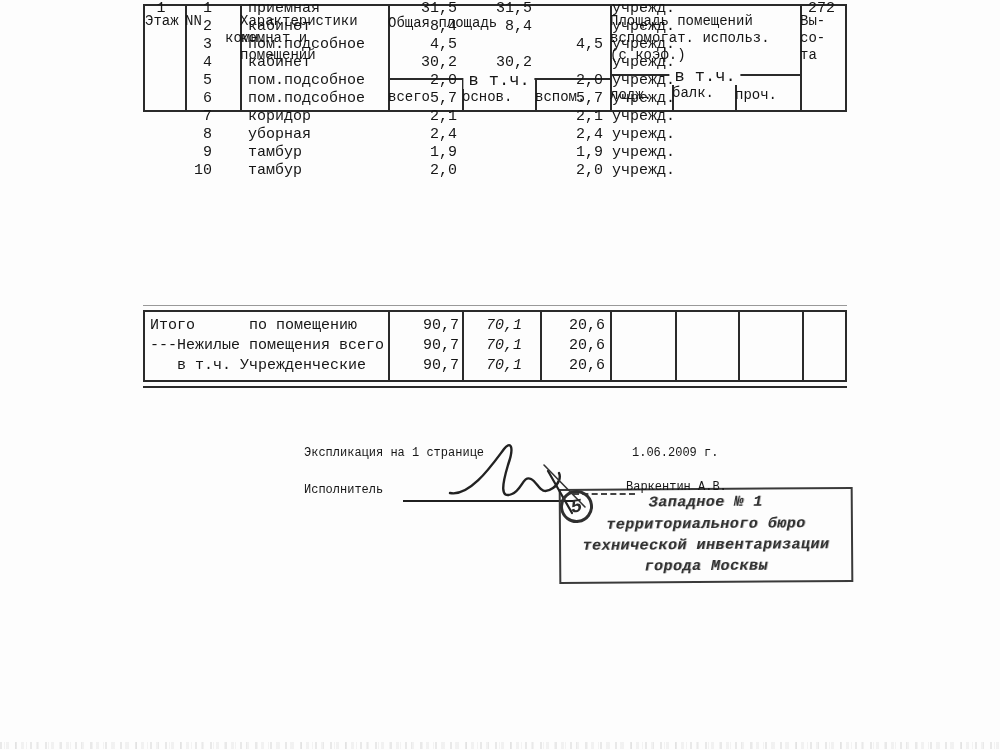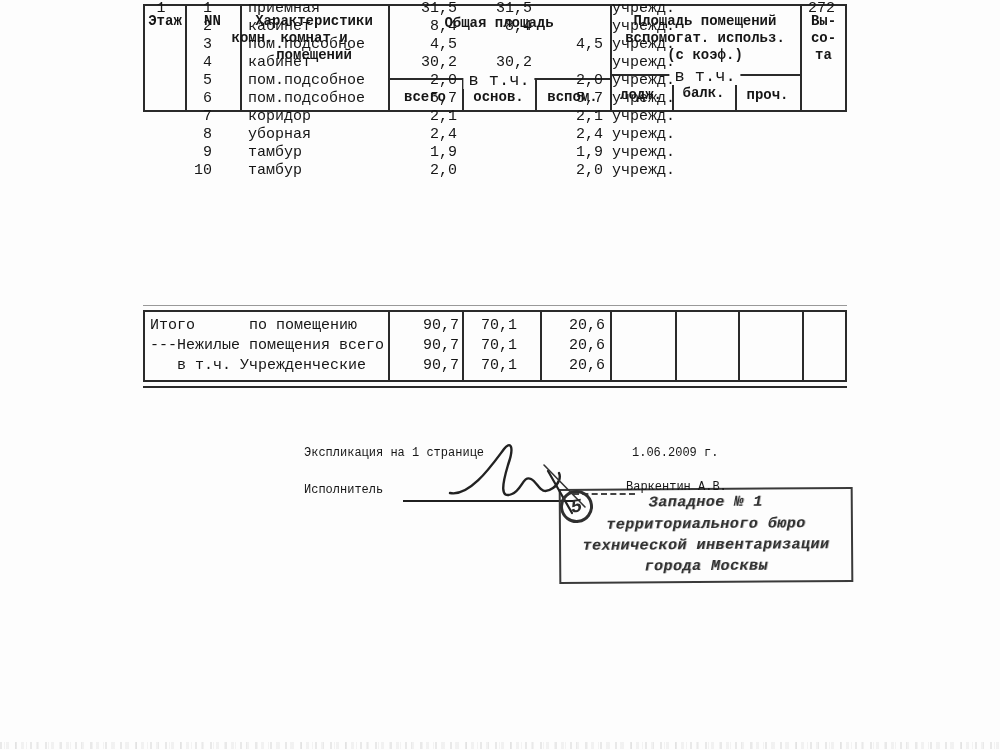--- a/index.html
+++ b/index.html
@@ -6,42 +6,42 @@
   .page {
     position:relative; width:1000px; height:750px; background:#fdfdfd;
     font-family:"Liberation Mono","DejaVu Sans Mono",monospace;
     color:#161616; overflow:hidden;
   }
   .hline { position:absolute; height:2px; background:#2a2a2a; }
   .vline { position:absolute; width:2px; background:#2a2a2a; }
   .box { position:absolute; border:2px solid #2a2a2a; box-sizing:border-box; }
 
   
-  .hcell { position:absolute; font-size:14px; line-height:1; white-space:nowrap; text-align:center;font-weight:bold; }
+  .hcell { position:absolute; font-size:14px; line-height:1; white-space:nowrap; text-align:left; }
   .incl { position:absolute; font-size:17px; line-height:1; background:#fdfdfd; padding:0 5px; transform:translateX(-50%); }
 
   
   .rows { position:absolute; left:0; top:119; width:1000px; }
   .row { position:relative; height:18px; font-size:15px; line-height:18px; }
   .row span { position:absolute; white-space:pre; }
   .c-floor { left:143px; width:36px; text-align:center; }
   .c-no    { left:185px; width:27px; text-align:right; }
   .c-name  { left:248px; }
   .c-total { left:385px; width:72px; text-align:right; }
   .c-main  { left:459px; width:73px; text-align:right; }
   .c-aux   { left:528px; width:75px; text-align:right; }
   .c-use   { left:612px; }
   .c-height{ left:808px; }
 
   
   .trow { position:relative; height:20px; font-size:15px; line-height:20px; }
   .trow span { position:absolute; white-space:pre; }
   .t-label { left:5px; }
   .t-total { left:242px; width:72px; text-align:right; }
-  .t-main  { left:336px; width:73px; text-align:left; }
+  .t-main  { left:304px; width:73px; text-align:right;font-style:italic; }
   .t-aux   { left:385px; width:75px; text-align:right; }
 
   
   .ftext { position:absolute; font-size:12px; line-height:1.1; white-space:nowrap;text-align:center; }
 
   
   .stamp {
     position:absolute; left:559px; top:488px; width:294px; height:95px;
     border:2px solid #3a3a3a; box-sizing:border-box; transform:rotate(-0.4deg);
   }

